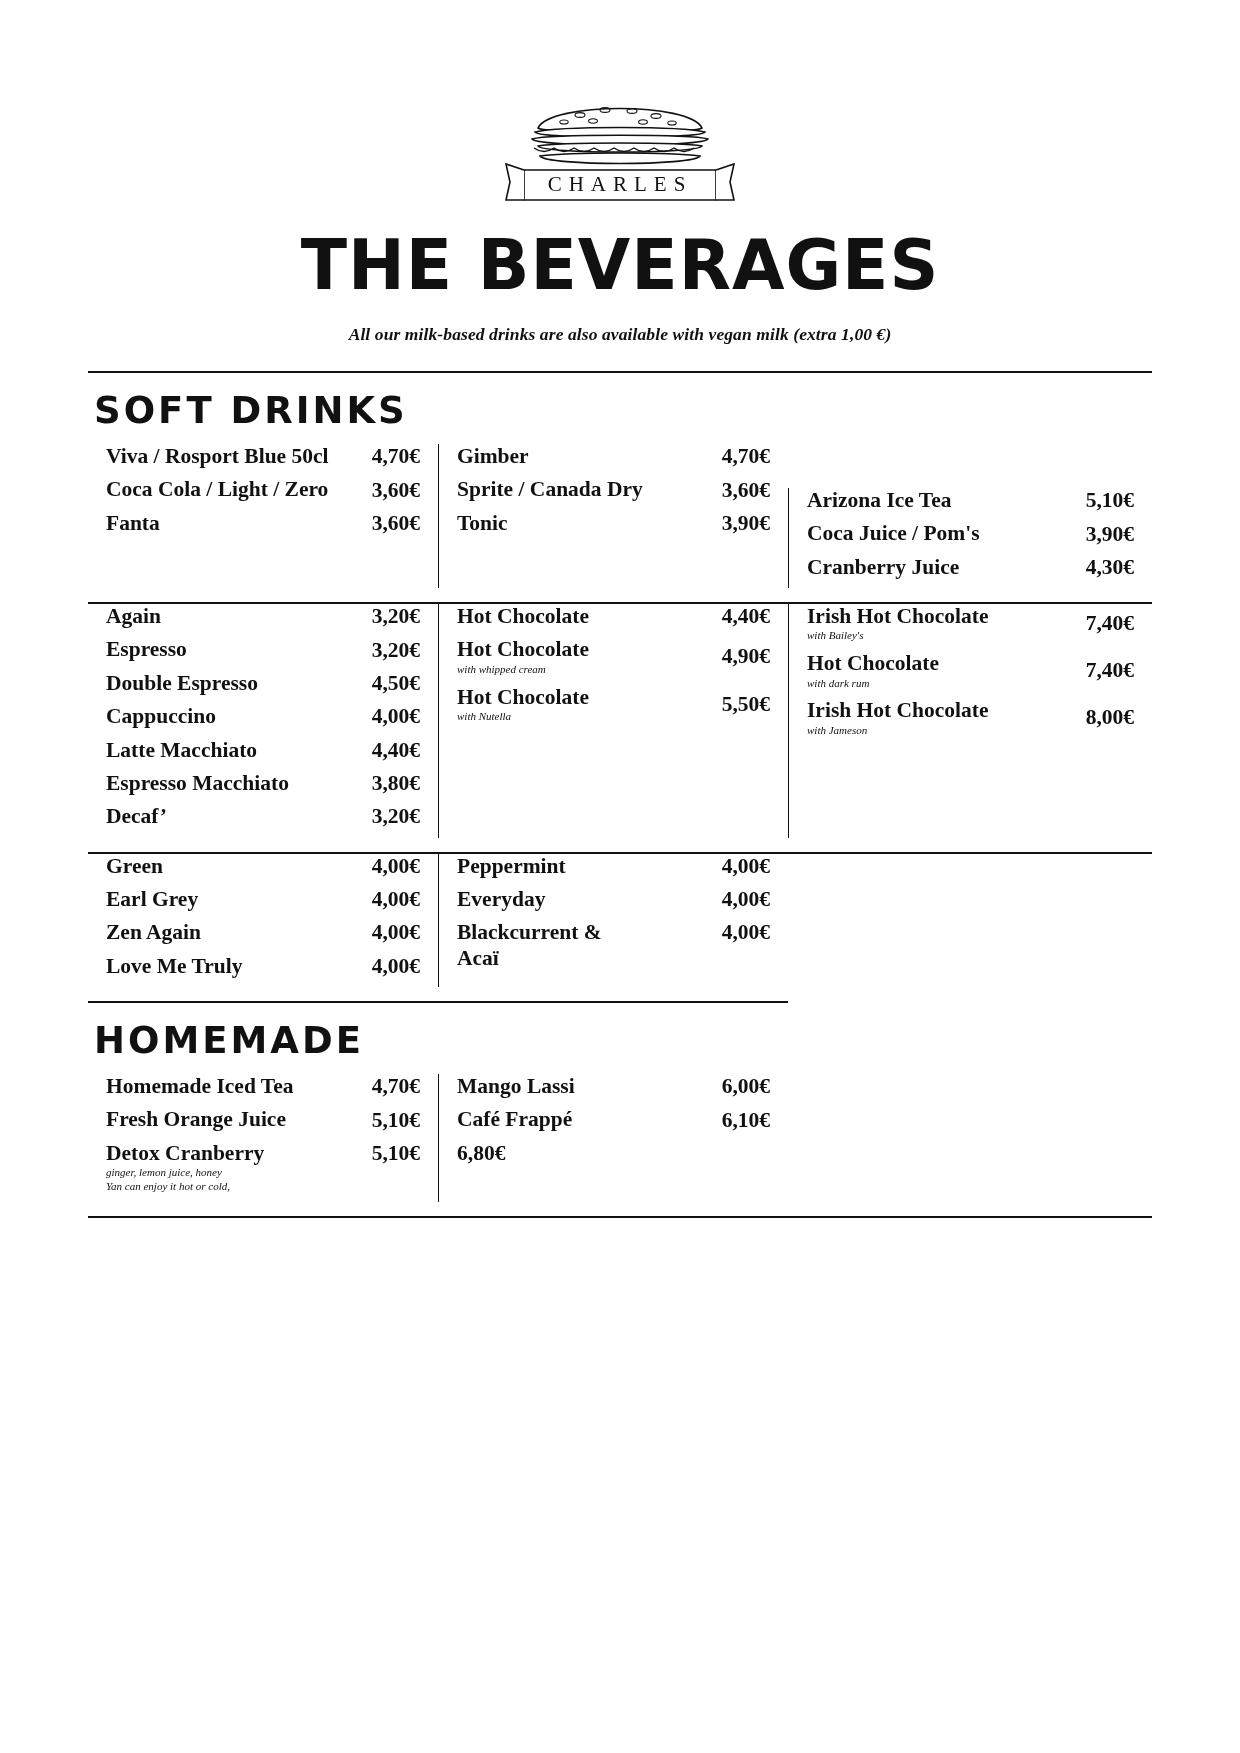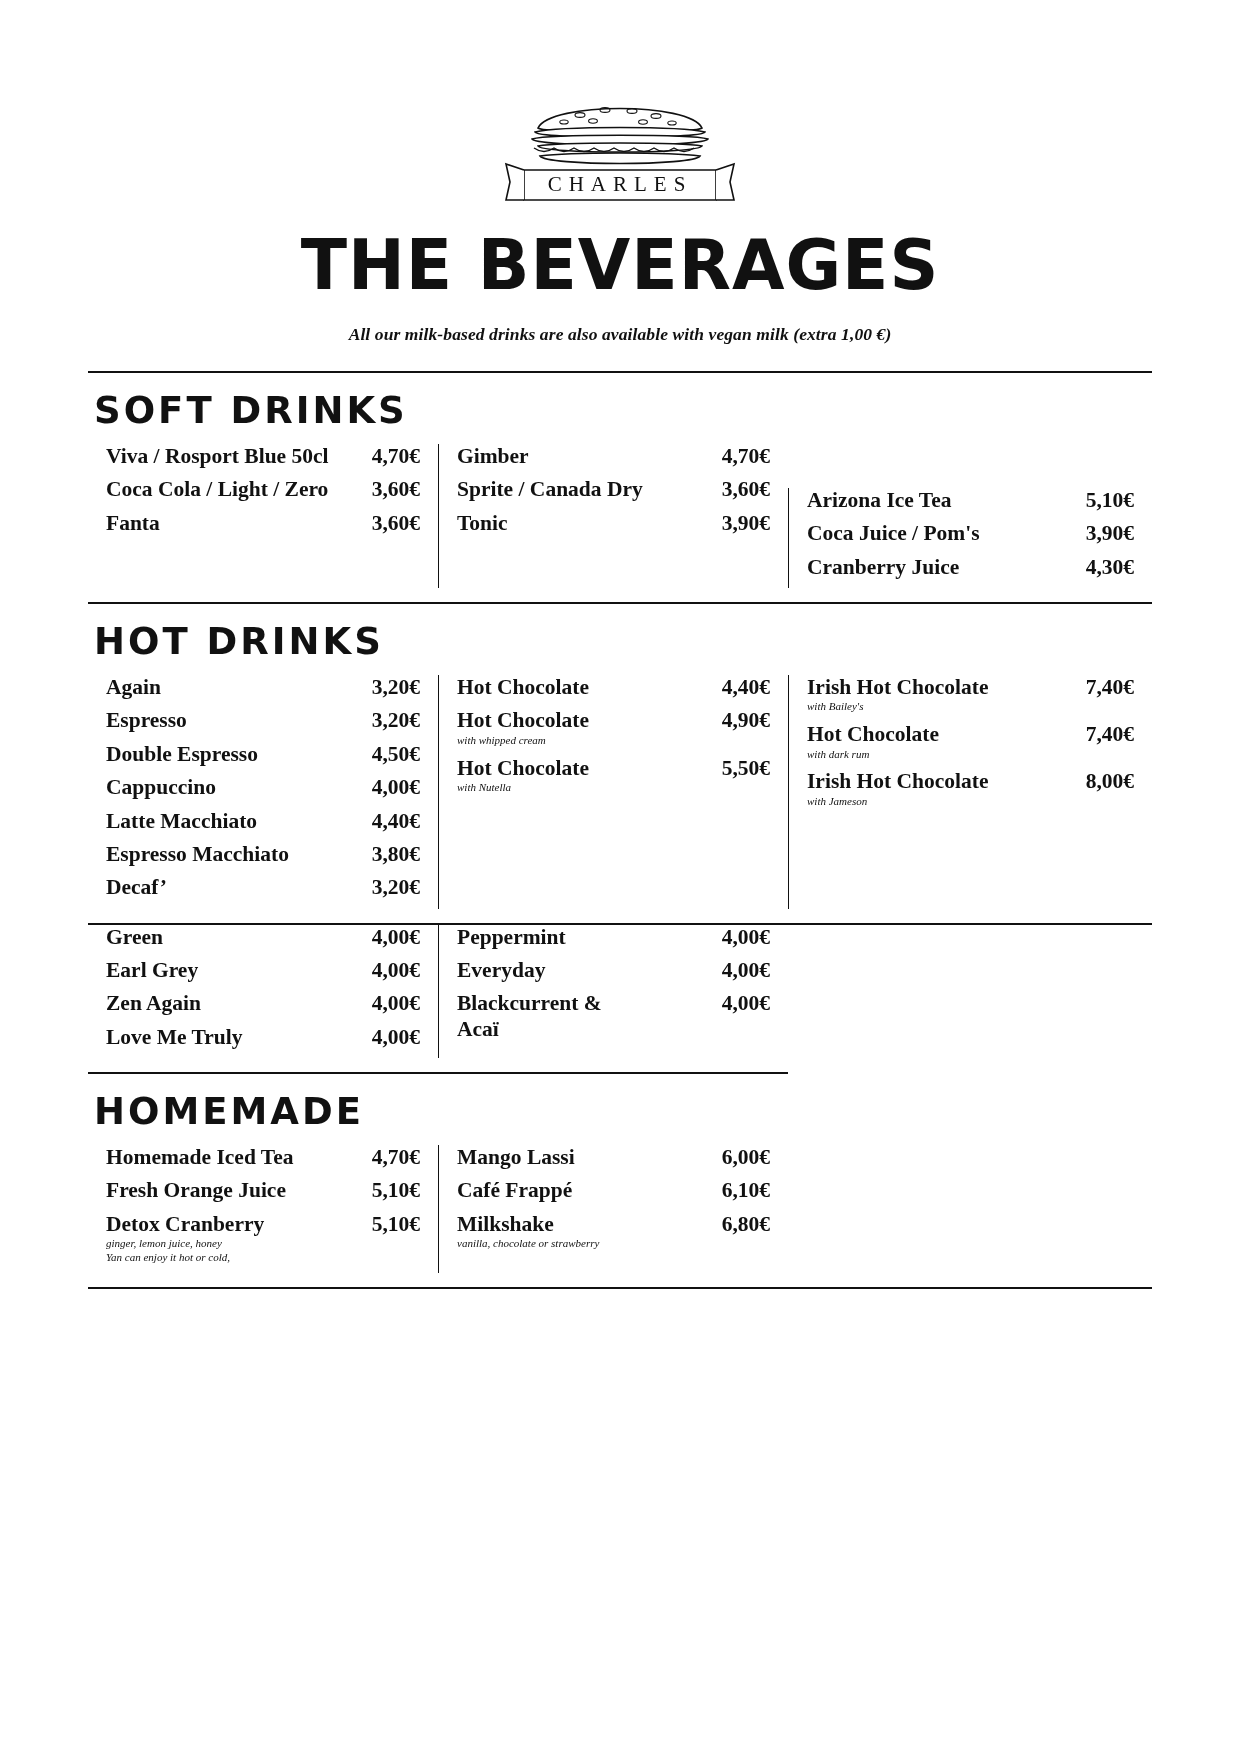--- a/index.html
+++ b/index.html
@@ -84,21 +84,21 @@
   }
   .col.divider {
     border-left: 1.5px solid #111;
   }
   .col-inner {
     padding: 0 18px 0 18px;
   }
 
   .item {
     display: flex;
-    align-items: flex-start;
+    align-items: center;
     justify-content: space-between;
     margin-bottom: 8px;
   }
   .item-texts { padding-right: 10px; }
   .item-name {
     font-family: "Liberation Serif", serif;
     font-weight: 700;
     font-size: 21.5px;
     line-height: 1.18;
     white-space: nowrap;
@@ -248,21 +248,20 @@
             <div class="item-price">4,30€</div>
           </div>
         </div>
       </div>
     </div>
     <div class="section-bottom-gap"></div>
   </div>
 
   <div class="rule"></div>
   <div class="section hot">
-    <div class="section-head">HOT DRINKS</div>
     <div class="cols">
       <div class="col c1">
         <div class="col-inner">
           <div class="item">
             <div class="item-texts">
                 <div class="item-name">Again</div>
               </div>
             <div class="item-price">3,20€</div>
           </div>
           <div class="item">
@@ -449,24 +448,20 @@
               </div>
             <div class="item-price">6,00€</div>
           </div>
           <div class="item">
             <div class="item-texts">
                 <div class="item-name">Café Frappé</div>
               </div>
             <div class="item-price">6,10€</div>
           </div>
           <div class="item">
-            <div class="item-texts">
-              <div class="item-name">Milkshake</div>
-              <div class="item-desc">vanilla, chocolate or strawberry</div>
-            </div>
             <div class="item-price" style="align-self:flex-start;">6,80€</div>
           </div>
         </div>
       </div>
     </div>
     <div class="section-bottom-gap"></div>
   </div>
 
   <div class="rule"></div>
 

